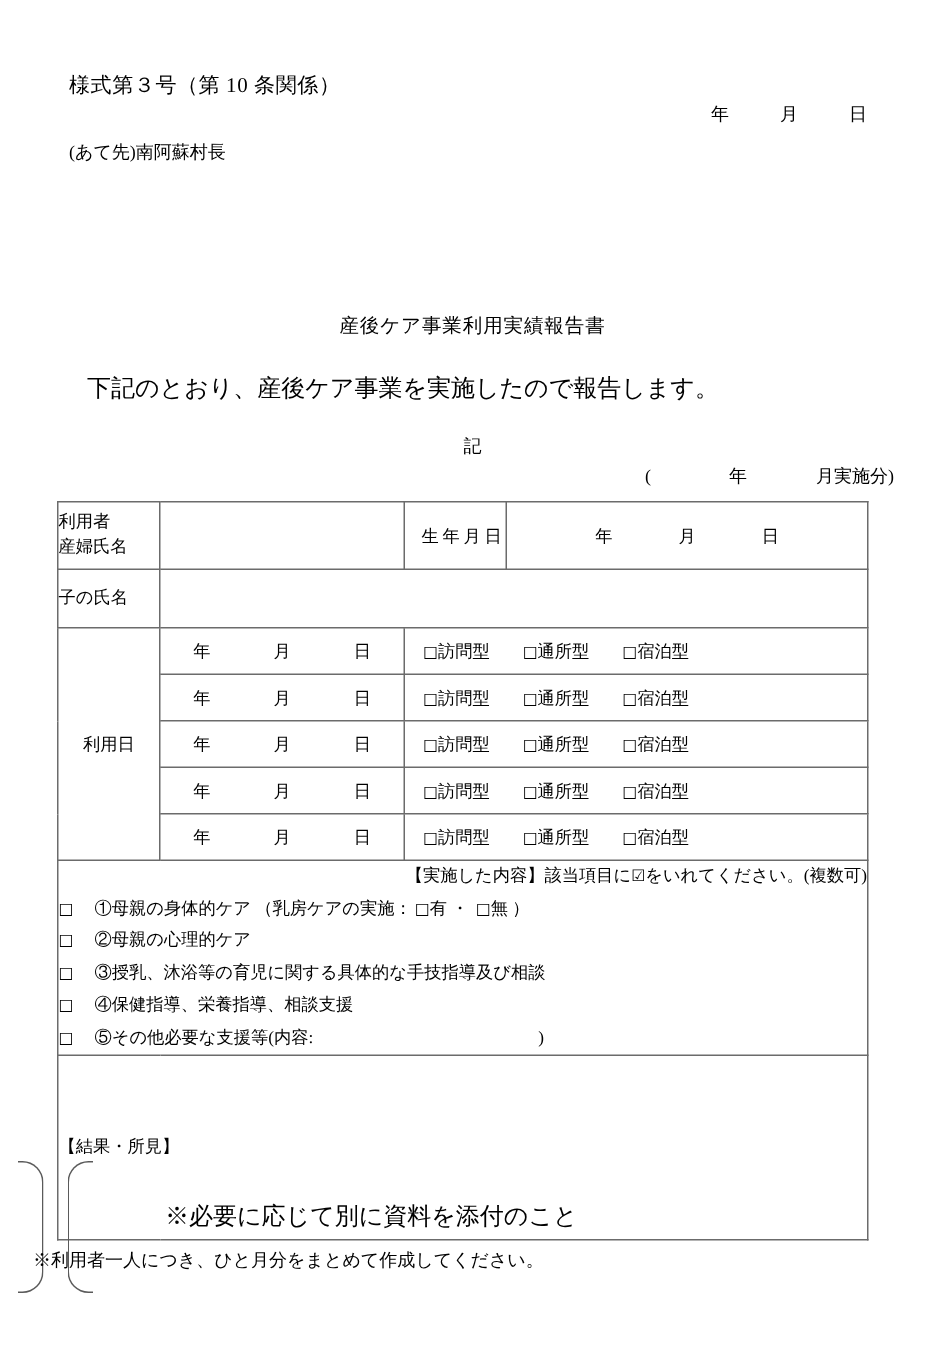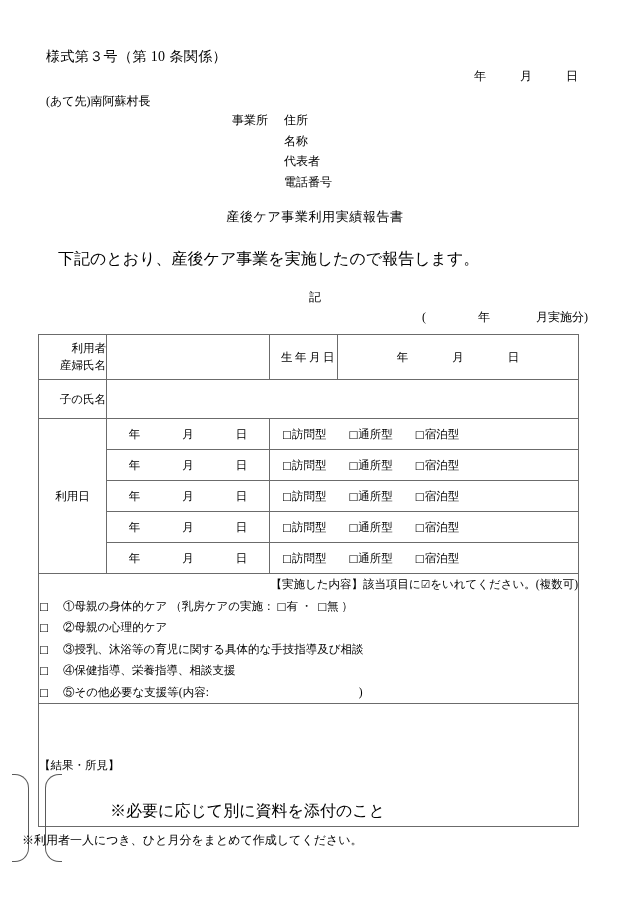--- a/index.html
+++ b/index.html
@@ -64,21 +64,21 @@
     left: 58px; top: 249px;
     font-size: 16px;
   }
   #ki-mark {
     left: 0; top: 289px;
     width: 630px;
     text-align: center;
     font-size: 12px;
   }
   #period-line {
-    left: 0; top: 309px;
+    left: 8px; top: 309px;
     width: 588px;
     text-align: right;
     font-size: 12px;
   }
   #period-line .gap-a { display: inline-block; width: 52px; }
   #period-line .gap-b { display: inline-block; width: 46px; }
 
   
   #main-table {
     position: absolute;
@@ -87,21 +87,21 @@
     border-collapse: collapse;
     table-layout: fixed;
     font-size: 11.5px;
   }
   #main-table td {
     border: 1px solid #6b6b6b;
     padding: 0;
     vertical-align: middle;
   }
   .cell-label {
-    text-align: right;
+    text-align: left;
     line-height: 17px;
     margin-left: 29px;
   }
   .td-name-label   { width: 68px; height: 44px; }
   .td-name-value   { width: 163px; }
   .td-dob-label    { width: 68px; text-align: right; }
   .td-dob-value    { }
 
   .dob-label-inner { letter-spacing: 2.5px; }
   .ymd-spread {
@@ -204,26 +204,20 @@
 <div class="page">
 
   <div class="abs" id="form-number">様式第３号（第 10 条関係）</div>
 
   <div class="abs" id="header-date-line">
     <span>年</span><span class="gap"></span><span>月</span><span class="gap"></span><span>日</span>
   </div>
 
   <div class="abs" id="addressee">(あて先)南阿蘇村長</div>
 
-  <div class="abs" id="business-block">
-    <span class="row"><span class="lbl-office">事業所</span><span>住所</span></span>
-    <span class="row"><span class="indent"></span><span>名称</span></span>
-    <span class="row"><span class="indent"></span><span>代表者</span></span>
-    <span class="row"><span class="indent"></span><span>電話番号</span></span>
-  </div>
 
   <div class="abs" id="doc-title">産後ケア事業利用実績報告書</div>
 
   <div class="abs" id="lead-sentence">下記のとおり、産後ケア事業を実施したので報告します。</div>
 
   <div class="abs" id="ki-mark">記</div>
 
   <div class="abs" id="period-line">
     <span>(</span><span class="gap-a"></span><span>年</span><span class="gap-b"></span><span>月実施分)</span>
   </div>

